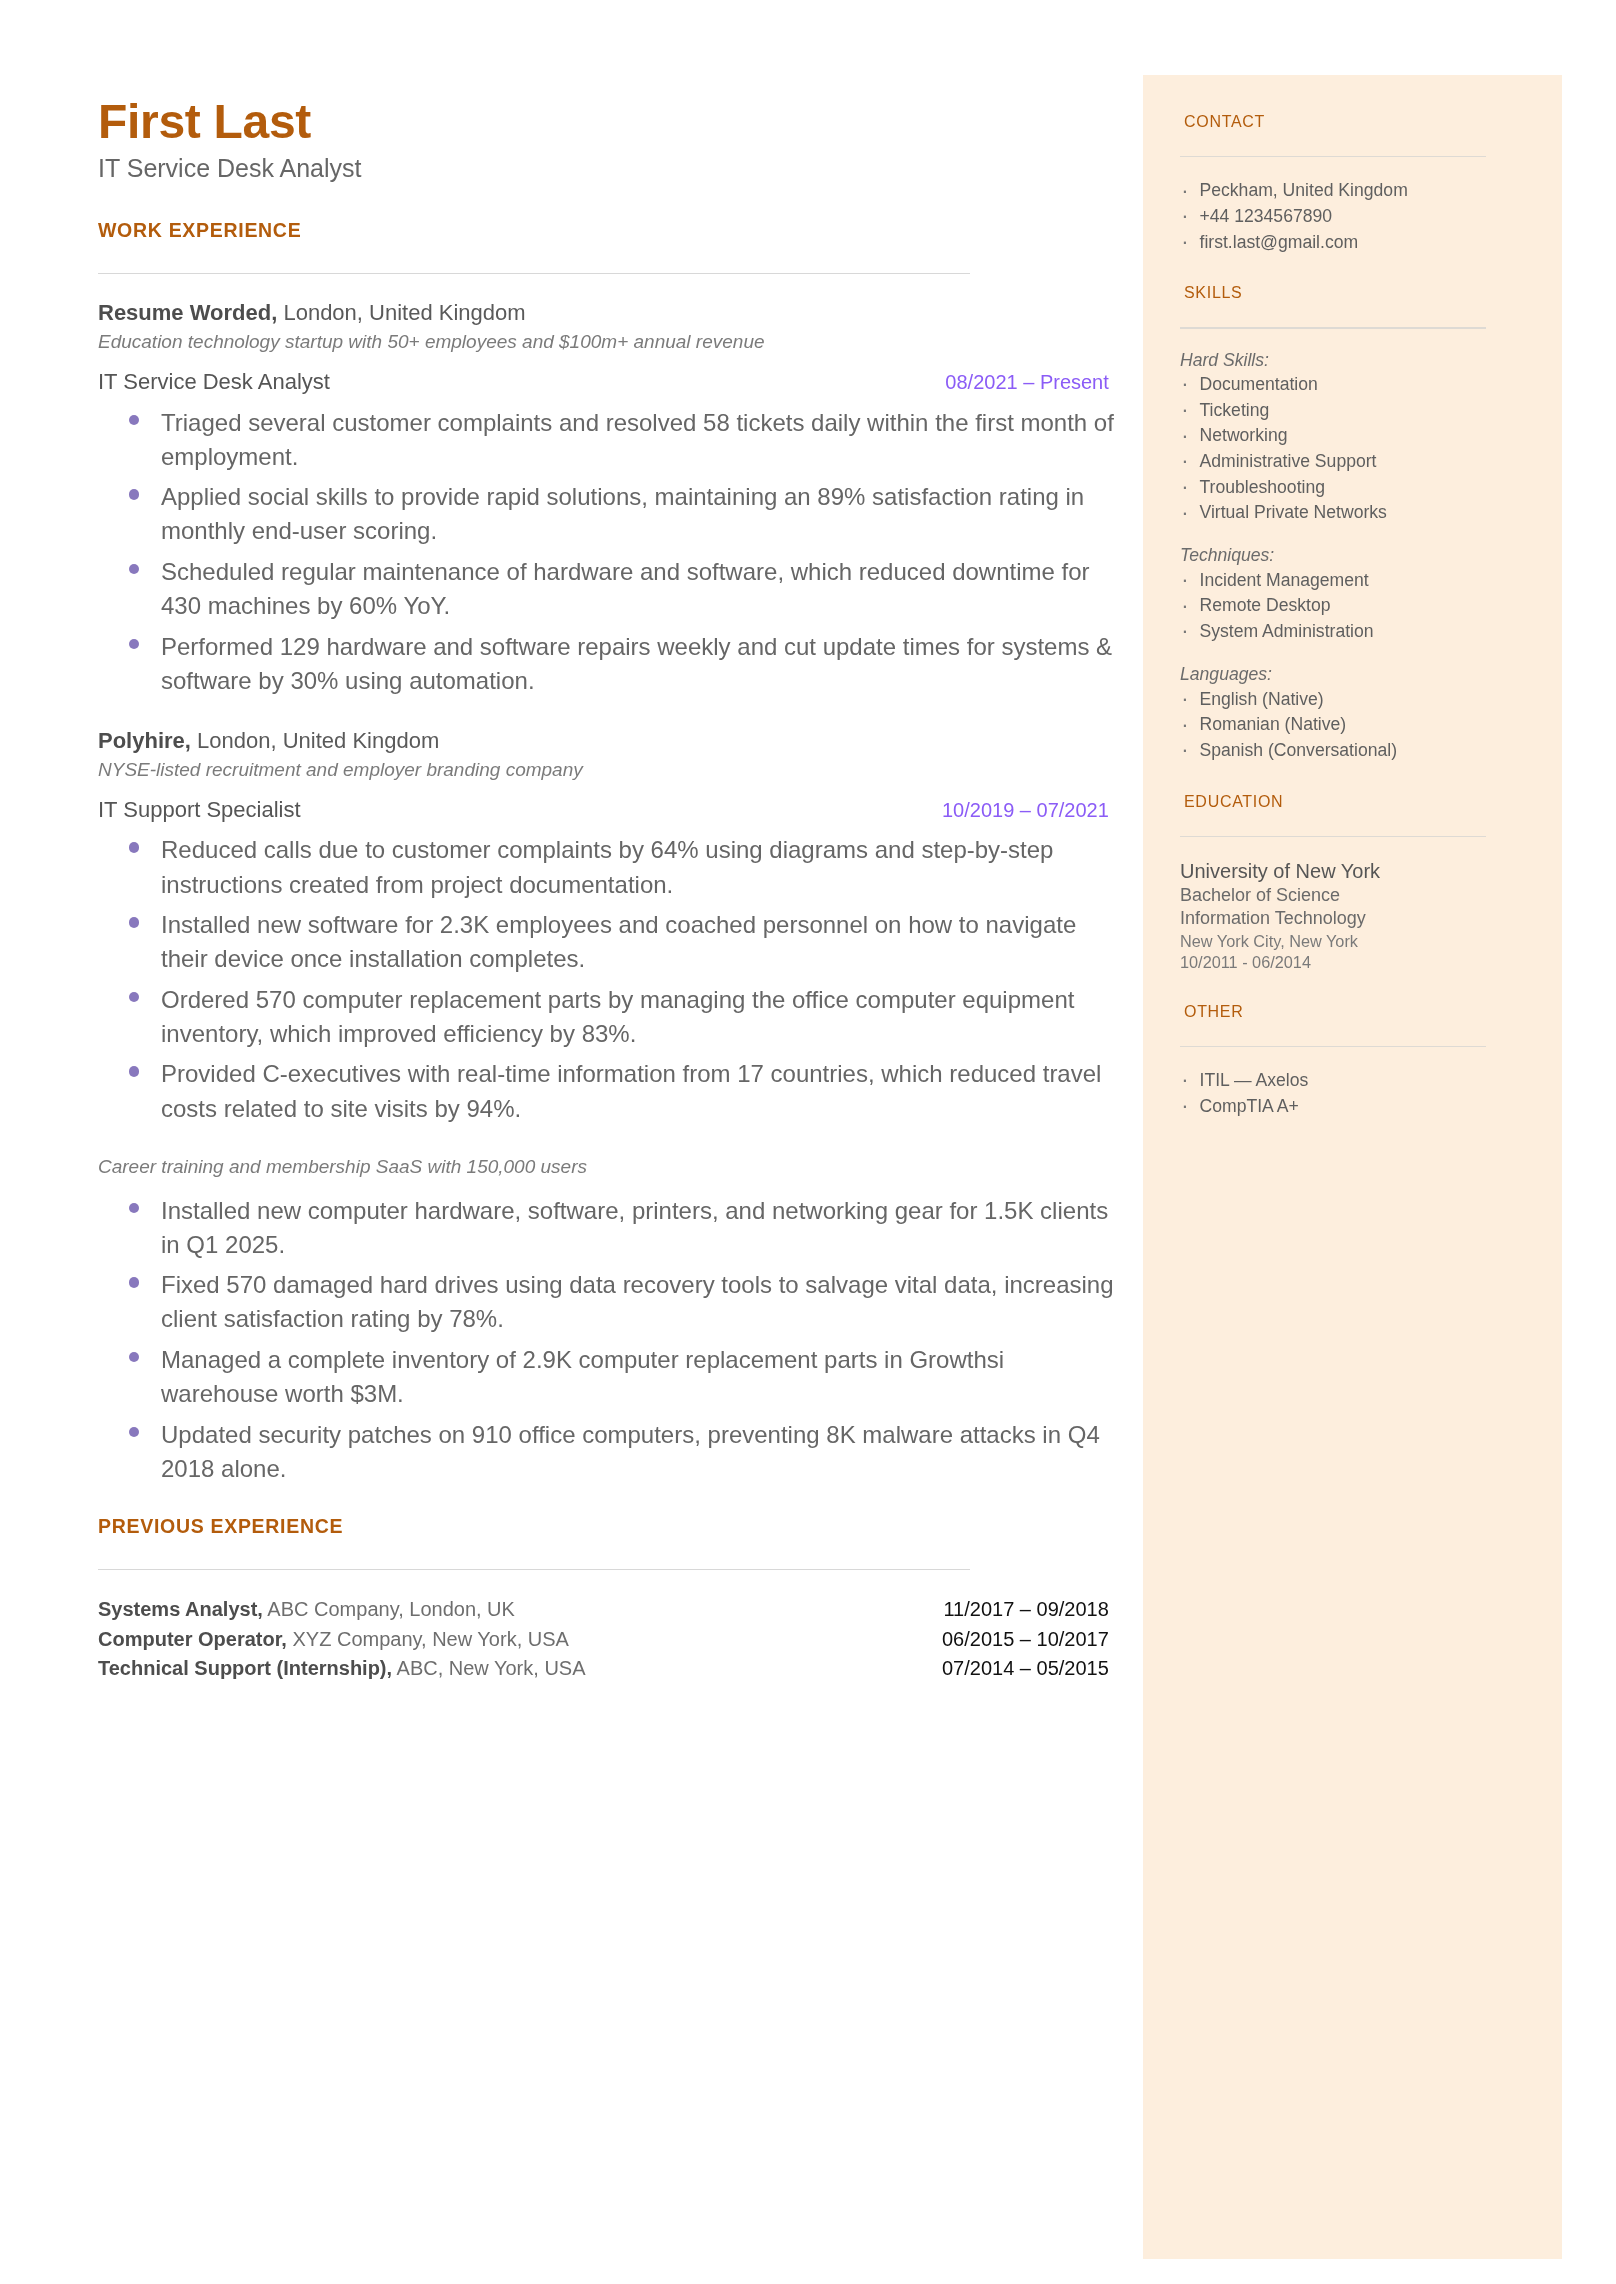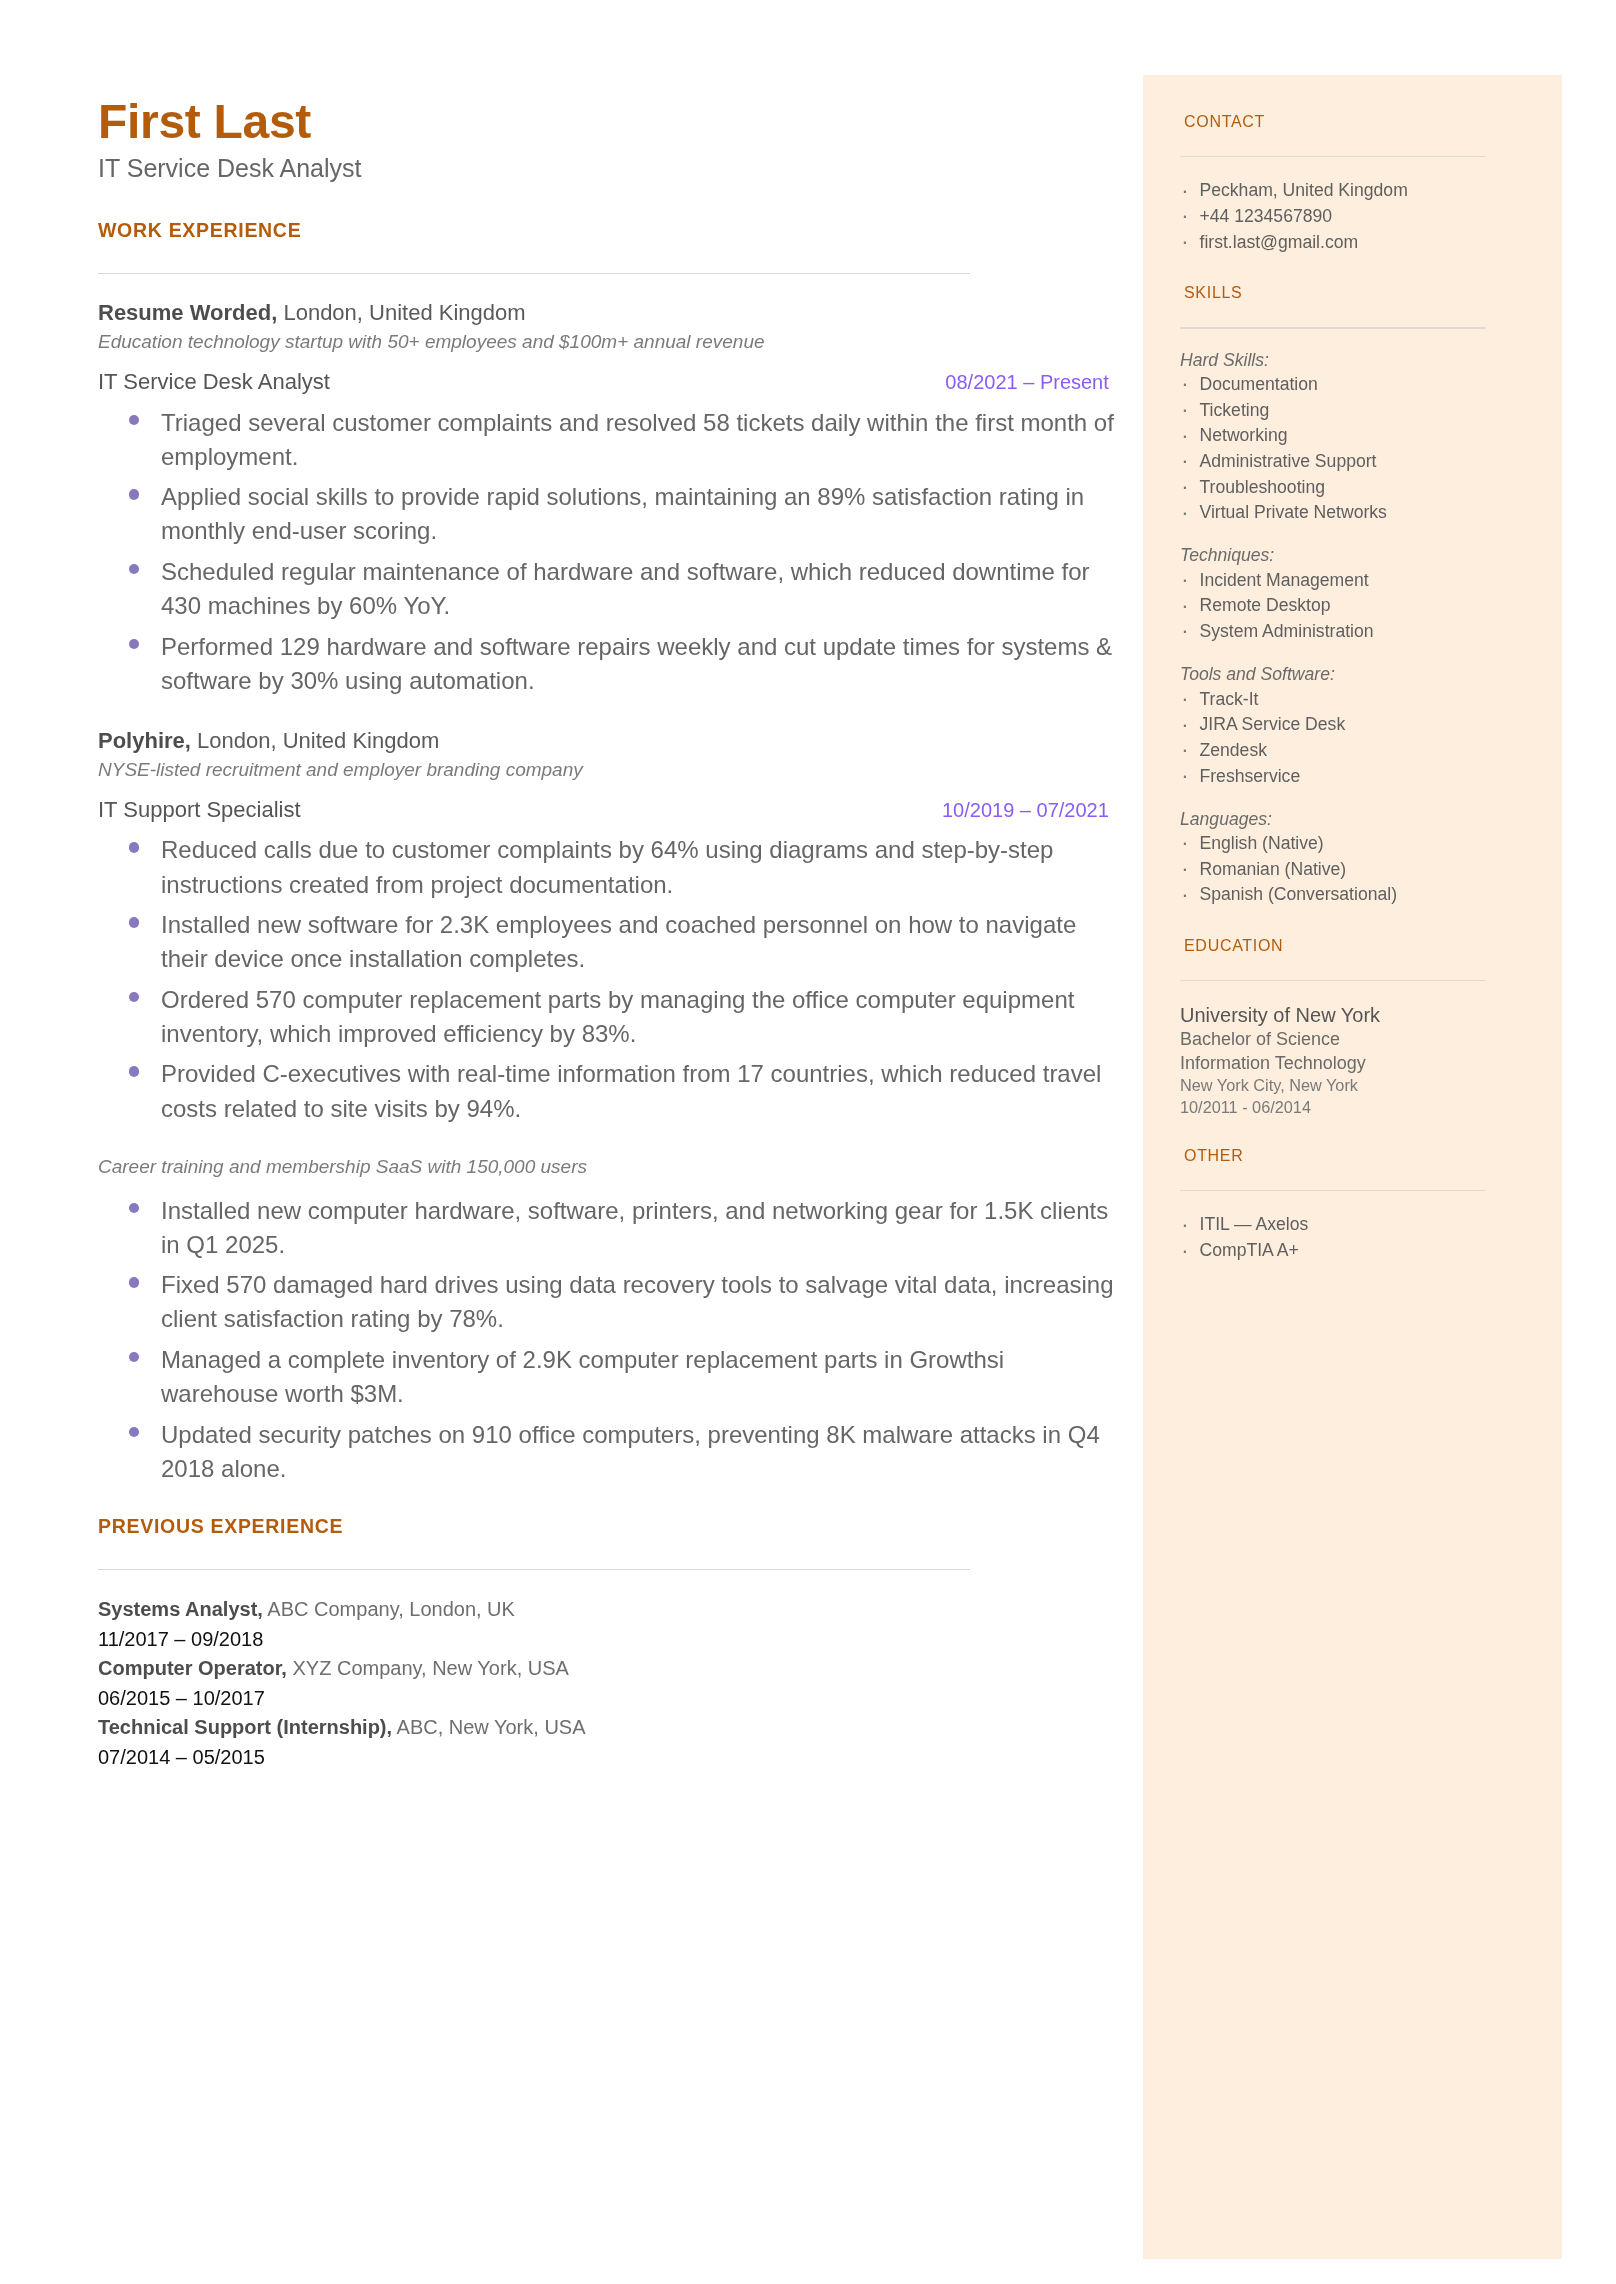--- a/index.html
+++ b/index.html
@@ -135,21 +135,20 @@
 
   
   .prev-list { margin-top: 2.6px; }
   .prev-row {
     display: flex;
     justify-content: space-between;
     align-items: baseline;
     font-size: 20px;
     line-height: 1.48;
     color: #6e6e6e;
-    flex-direction: column;
   }
   .prev-left b { font-weight: bold; color: #4d4d4d; }
   .prev-dates { color: #111111; white-space: nowrap; padding-right: 5.2px; }
 
   
   .side-col {
     position: absolute;
     left: 1180px;
     top: 109px;
     width: 345px;
@@ -321,29 +320,20 @@
           </div>
           <div class="skill-group">
             <div class="skill-label">Techniques:</div>
             <ul class="side-list">
               <li>Incident Management</li>
               <li>Remote Desktop</li>
               <li>System Administration</li>
             </ul>
           </div>
           <div class="skill-group">
-            <div class="skill-label">Tools and Software:</div>
-            <ul class="side-list">
-              <li>Track-It</li>
-              <li>JIRA Service Desk</li>
-              <li>Zendesk</li>
-              <li>Freshservice</li>
-            </ul>
-          </div>
-          <div class="skill-group">
             <div class="skill-label">Languages:</div>
             <ul class="side-list">
               <li>English (Native)</li>
               <li>Romanian (Native)</li>
               <li>Spanish (Conversational)</li>
             </ul>
           </div>
         </div>
     </div>
 

